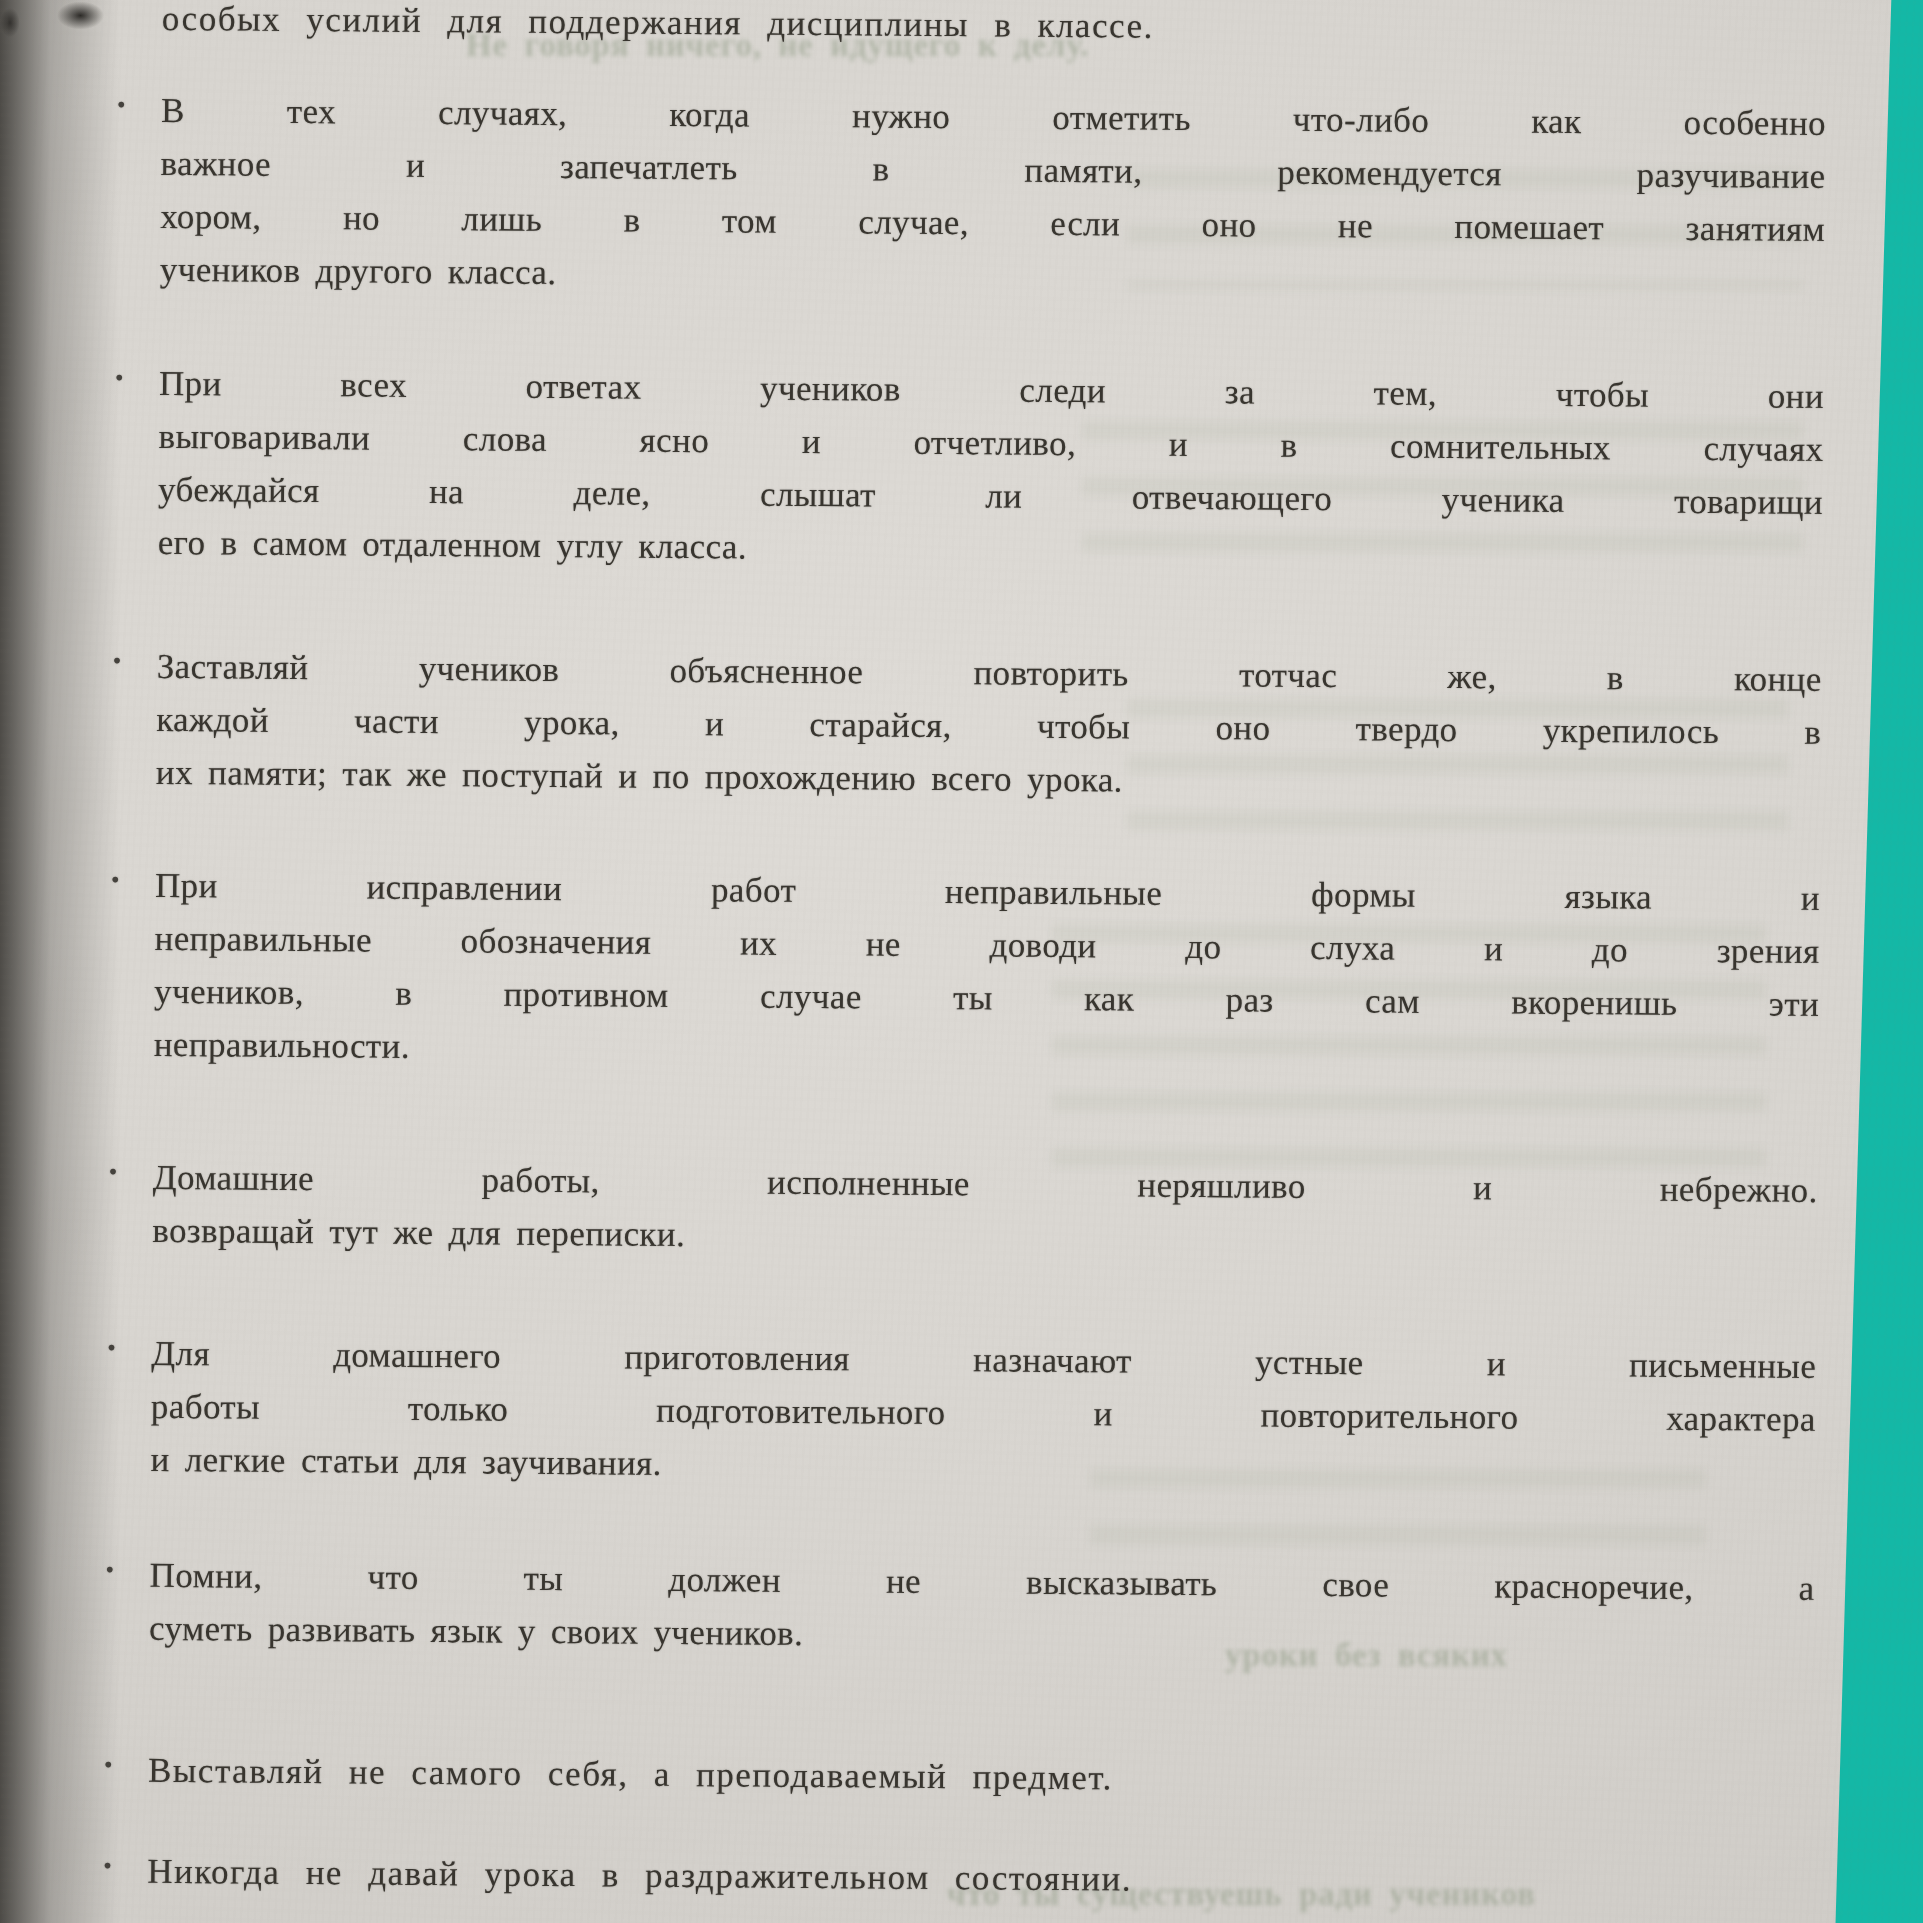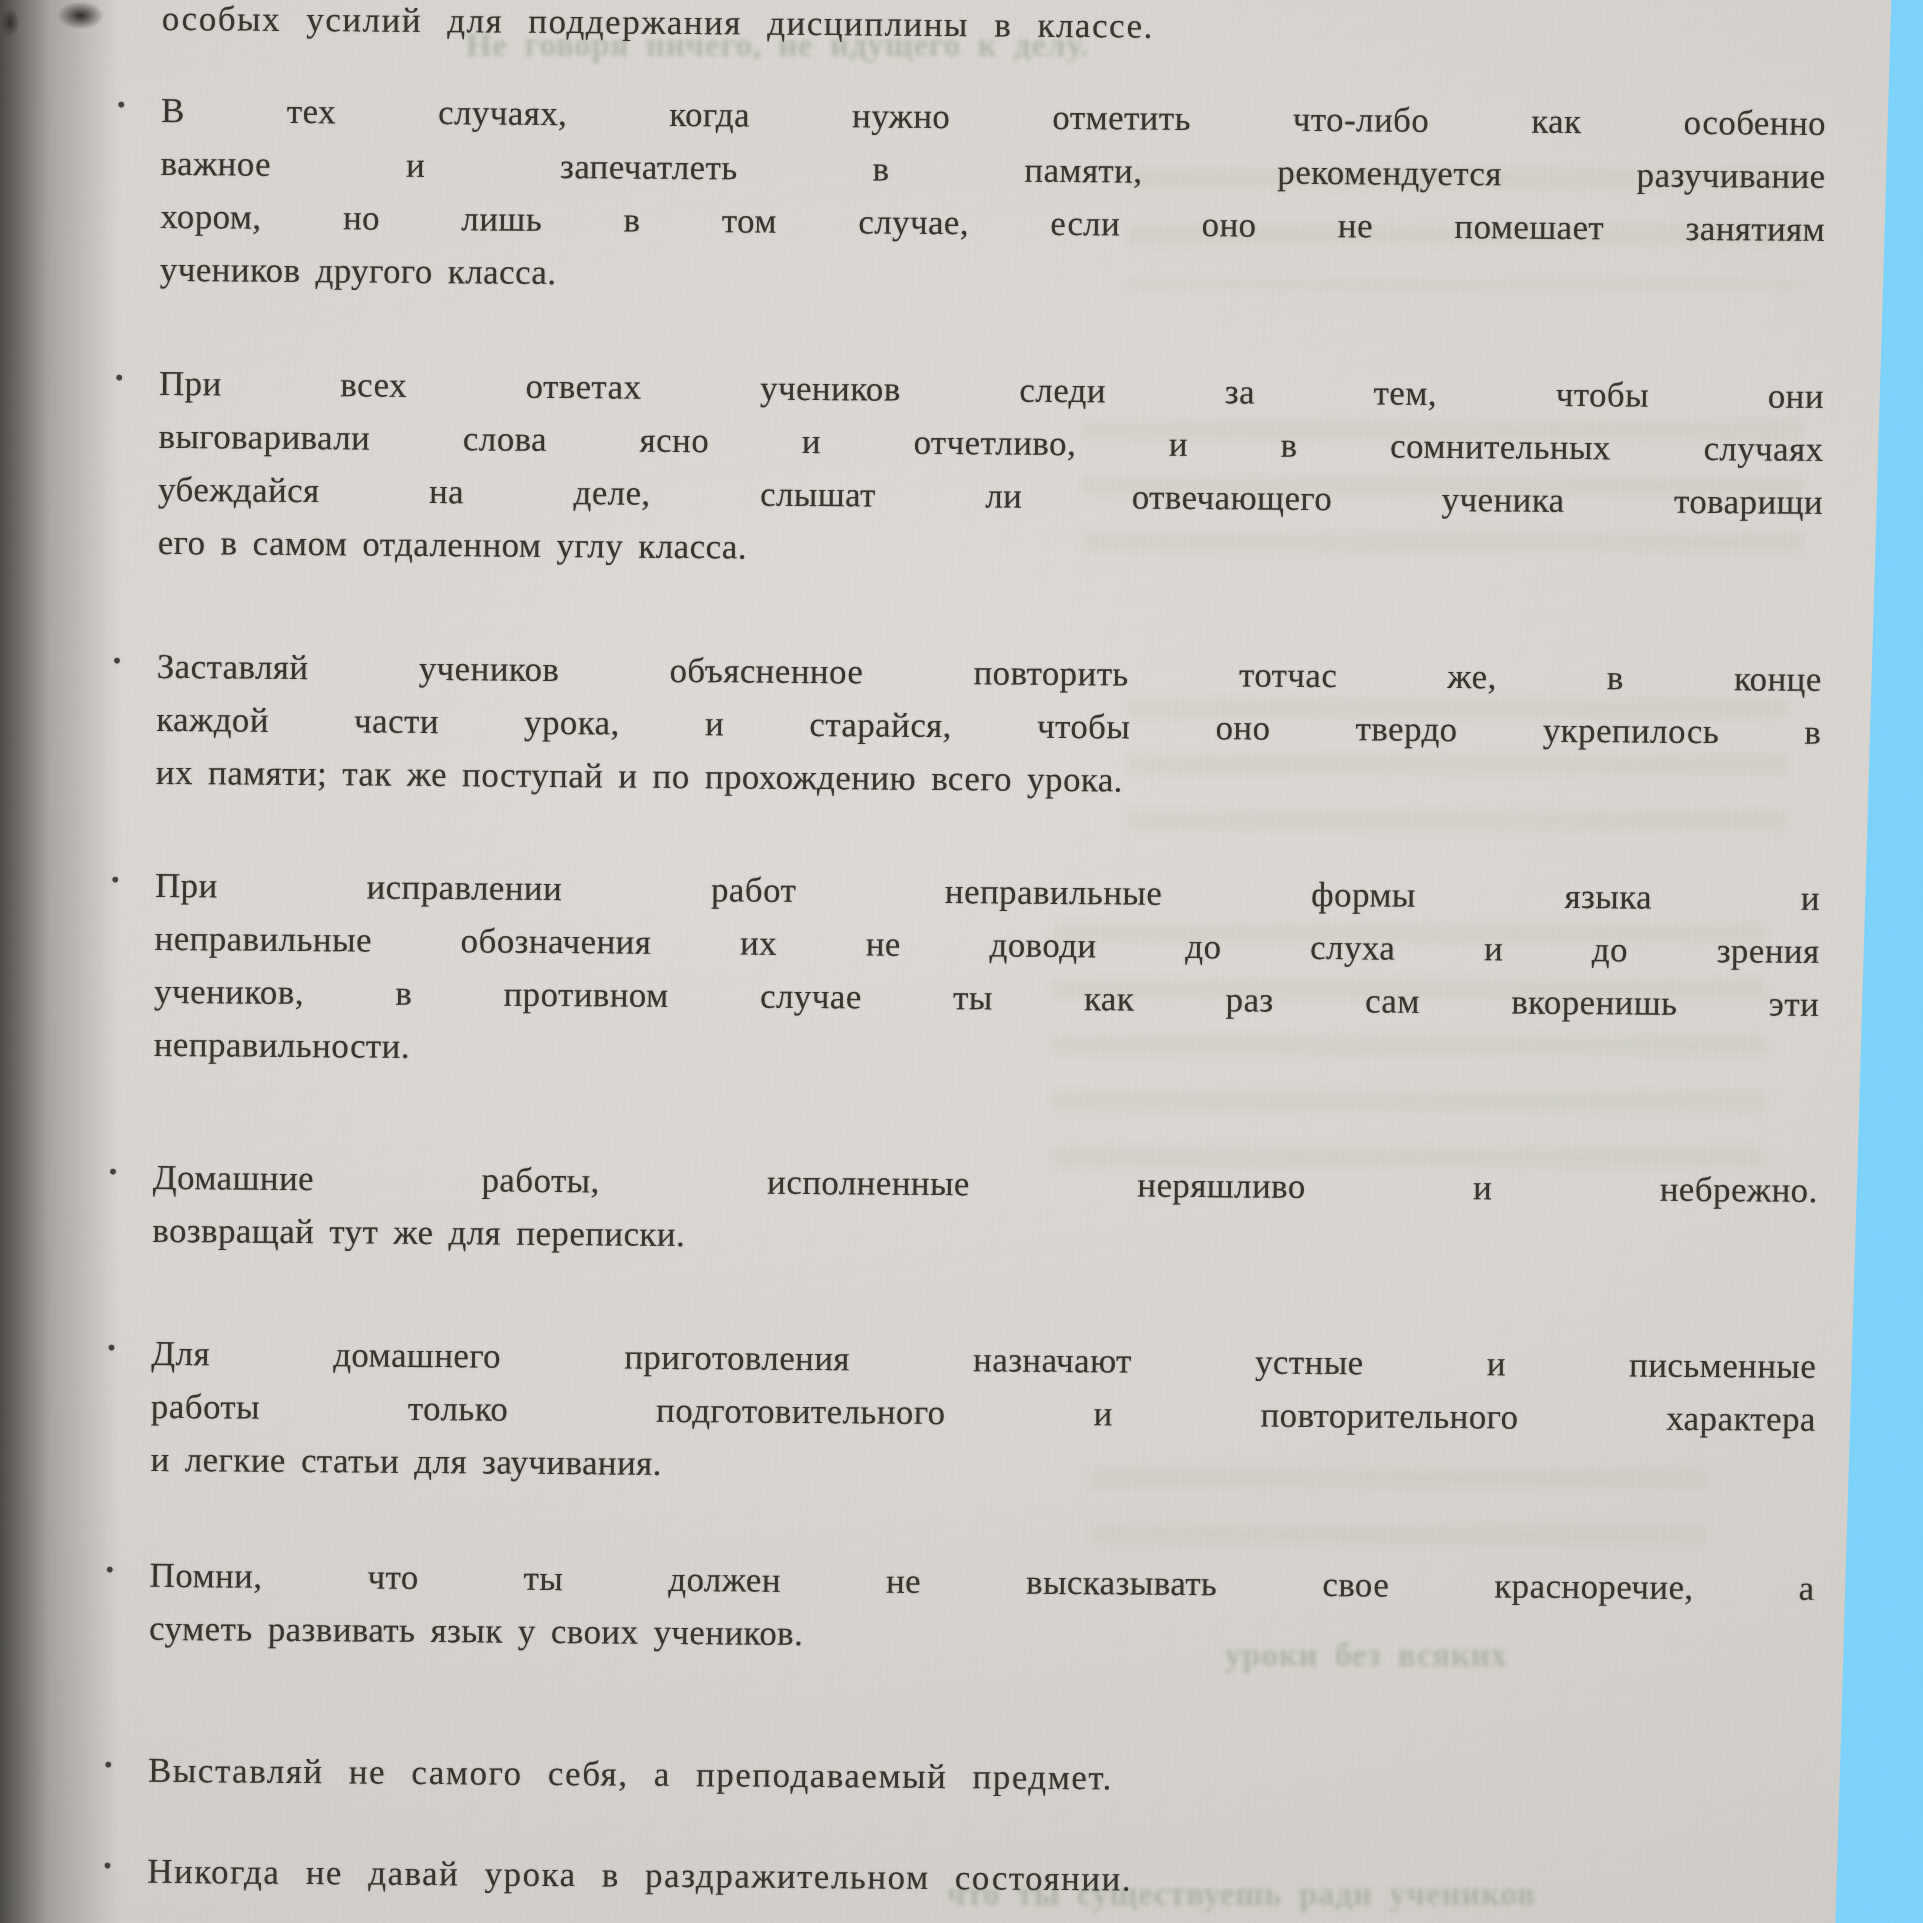--- a/index.html
+++ b/index.html
@@ -1,16 +1,16 @@
 <!DOCTYPE html>
 <html style="font-size:12px"><head>
 <meta charset="utf-8">
 <style>
   html,body{margin:0;padding:0;width:1924px;height:1924px;background:#ffffff;overflow:hidden;}
-  .scene{position:relative;width:1924px;height:1924px;background:#7dd3fc;font-family:"Liberation Serif",serif;}
+  .scene{position:relative;width:1924px;height:1924px;background:#14b8a6;font-family:"Liberation Serif",serif;}
 
   
   .paper{position:absolute;inset:0;
     clip-path:polygon(0 0,98.3% 0,95.4% 100%,0 100%);
     background:
       radial-gradient(120% 85% at 42% 38%, #dedbd6 0%, #d8d5d0 48%, #cfccc7 88%, #c8c5c0 100%);
     filter:drop-shadow(4.5px 0 6.8px rgba(110,108,104,.38));
   }
   .left-shade{position:absolute;left:0;top:0;bottom:0;width:120px;
     background:linear-gradient(to right, rgba(58,56,52,.88), rgba(92,90,86,.38) 42%, rgba(120,118,114,0) 100%);}

